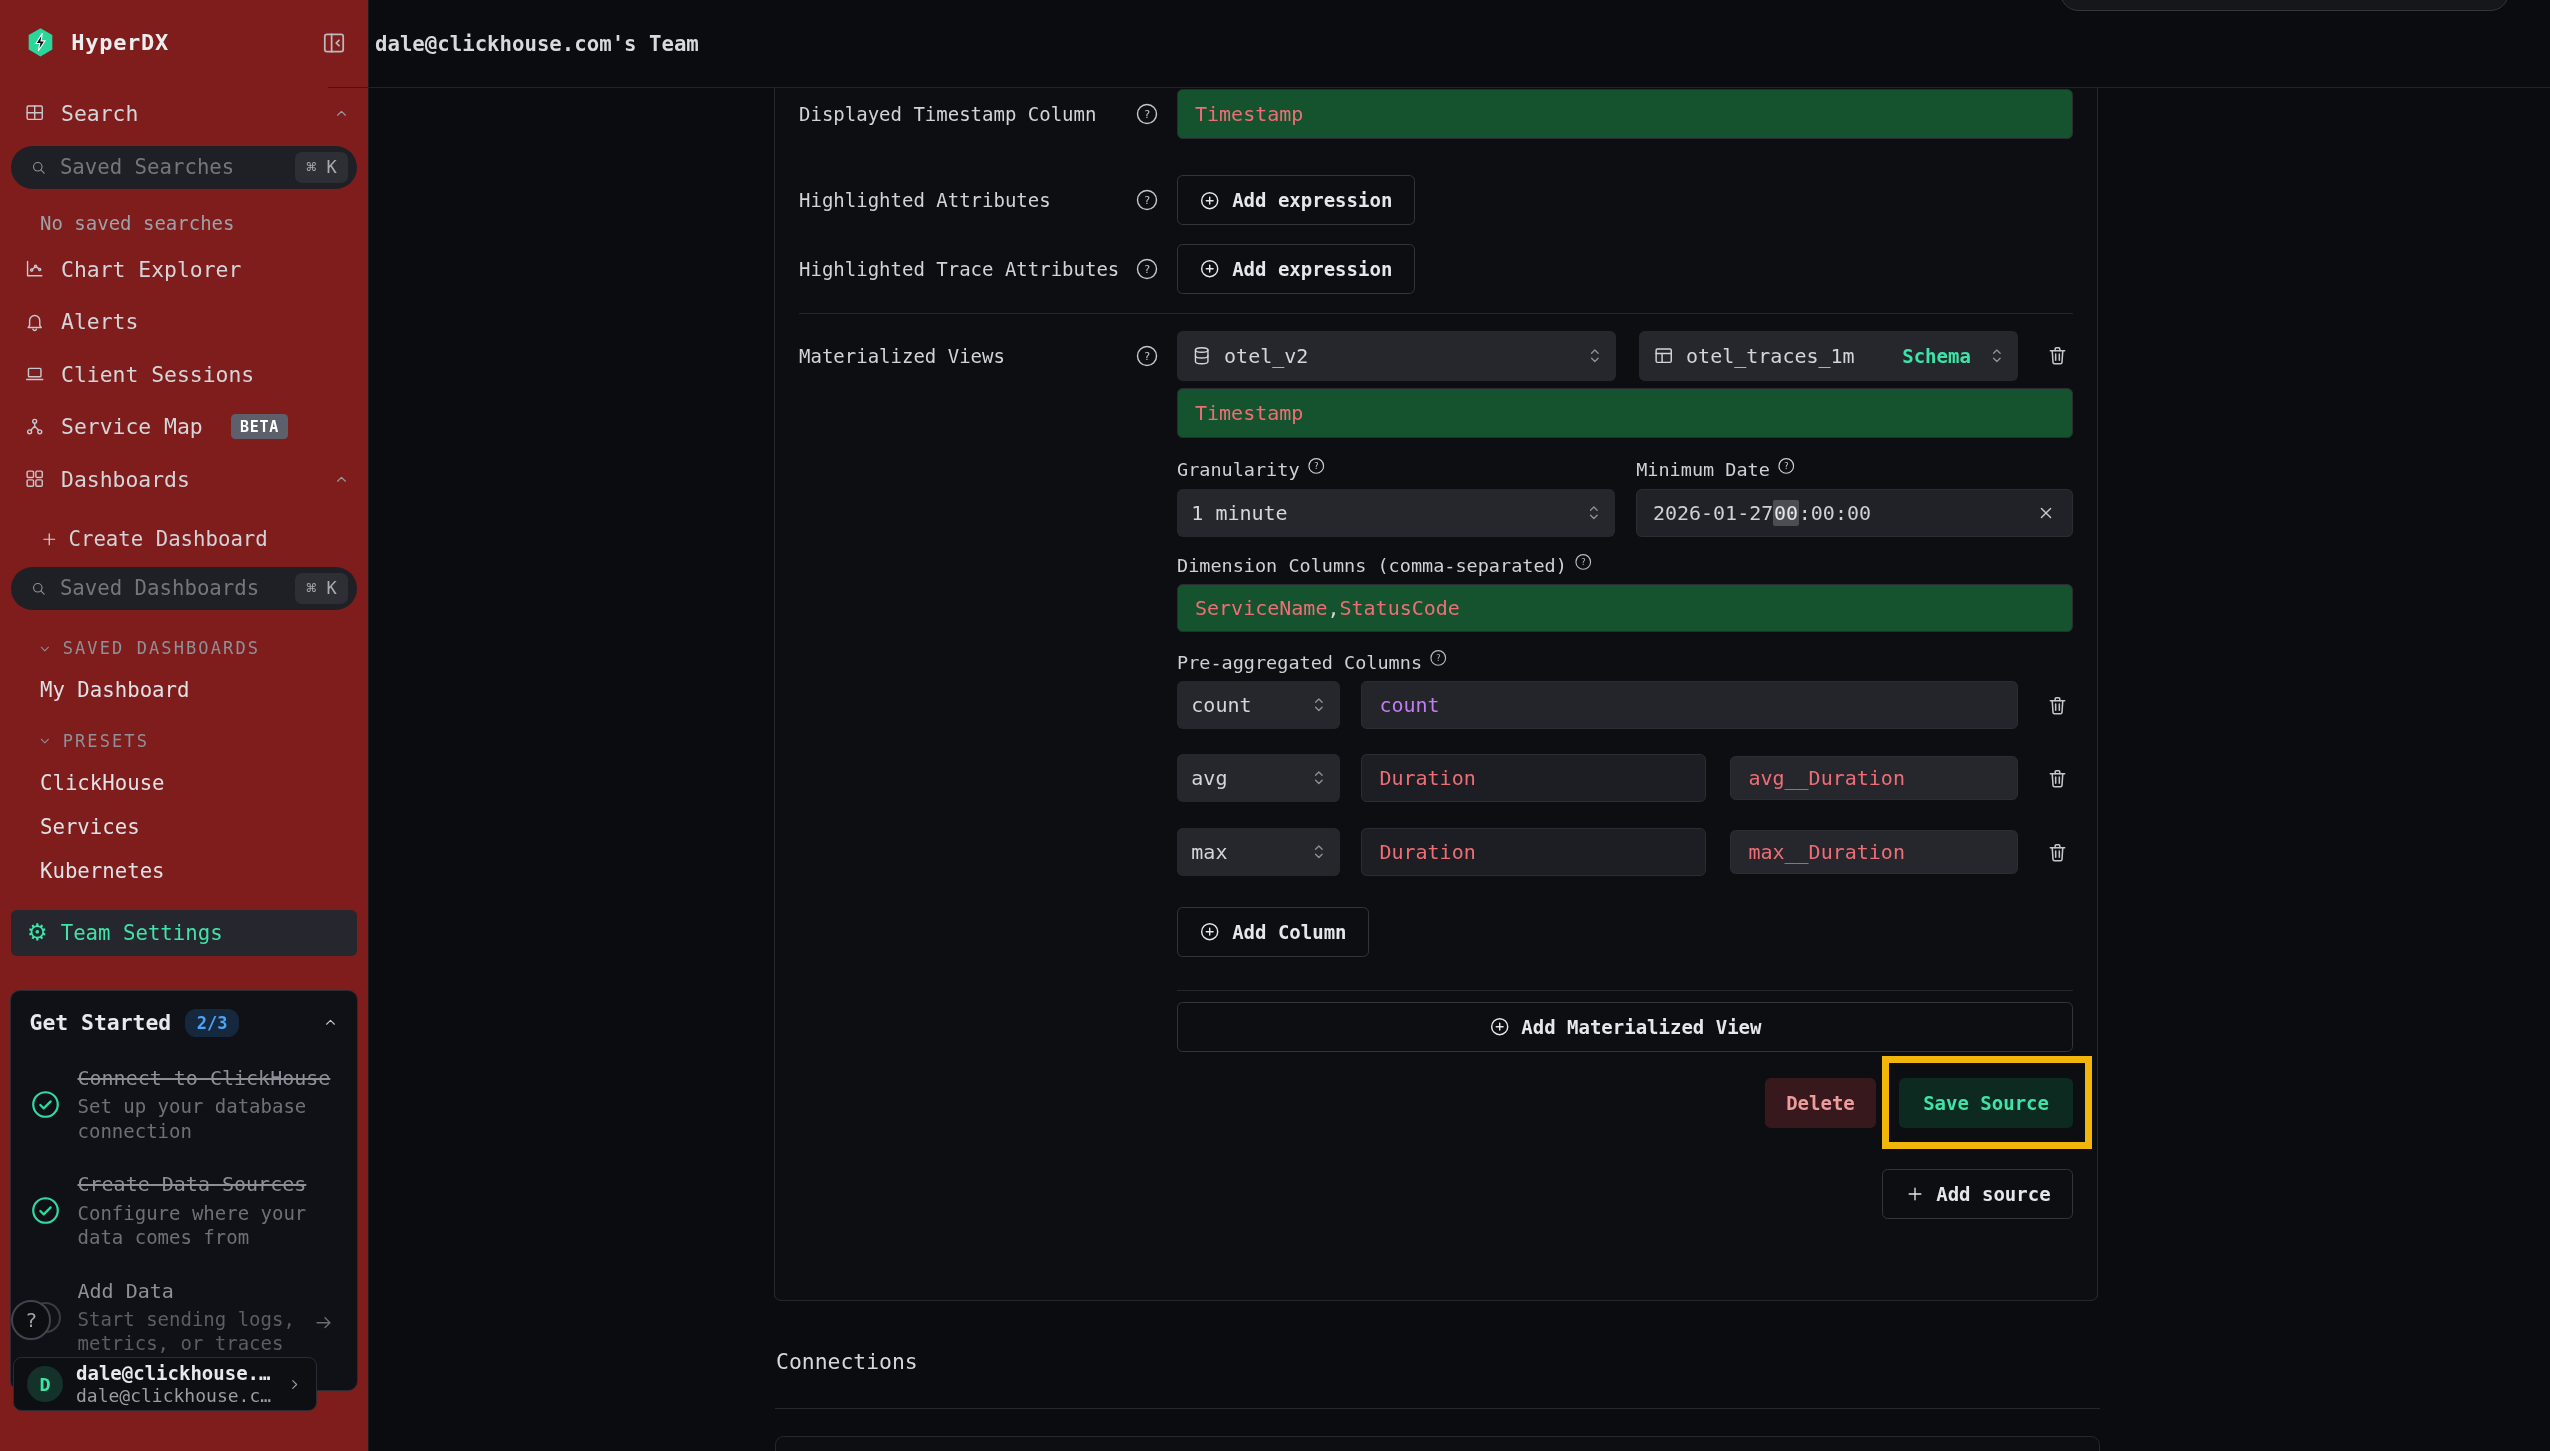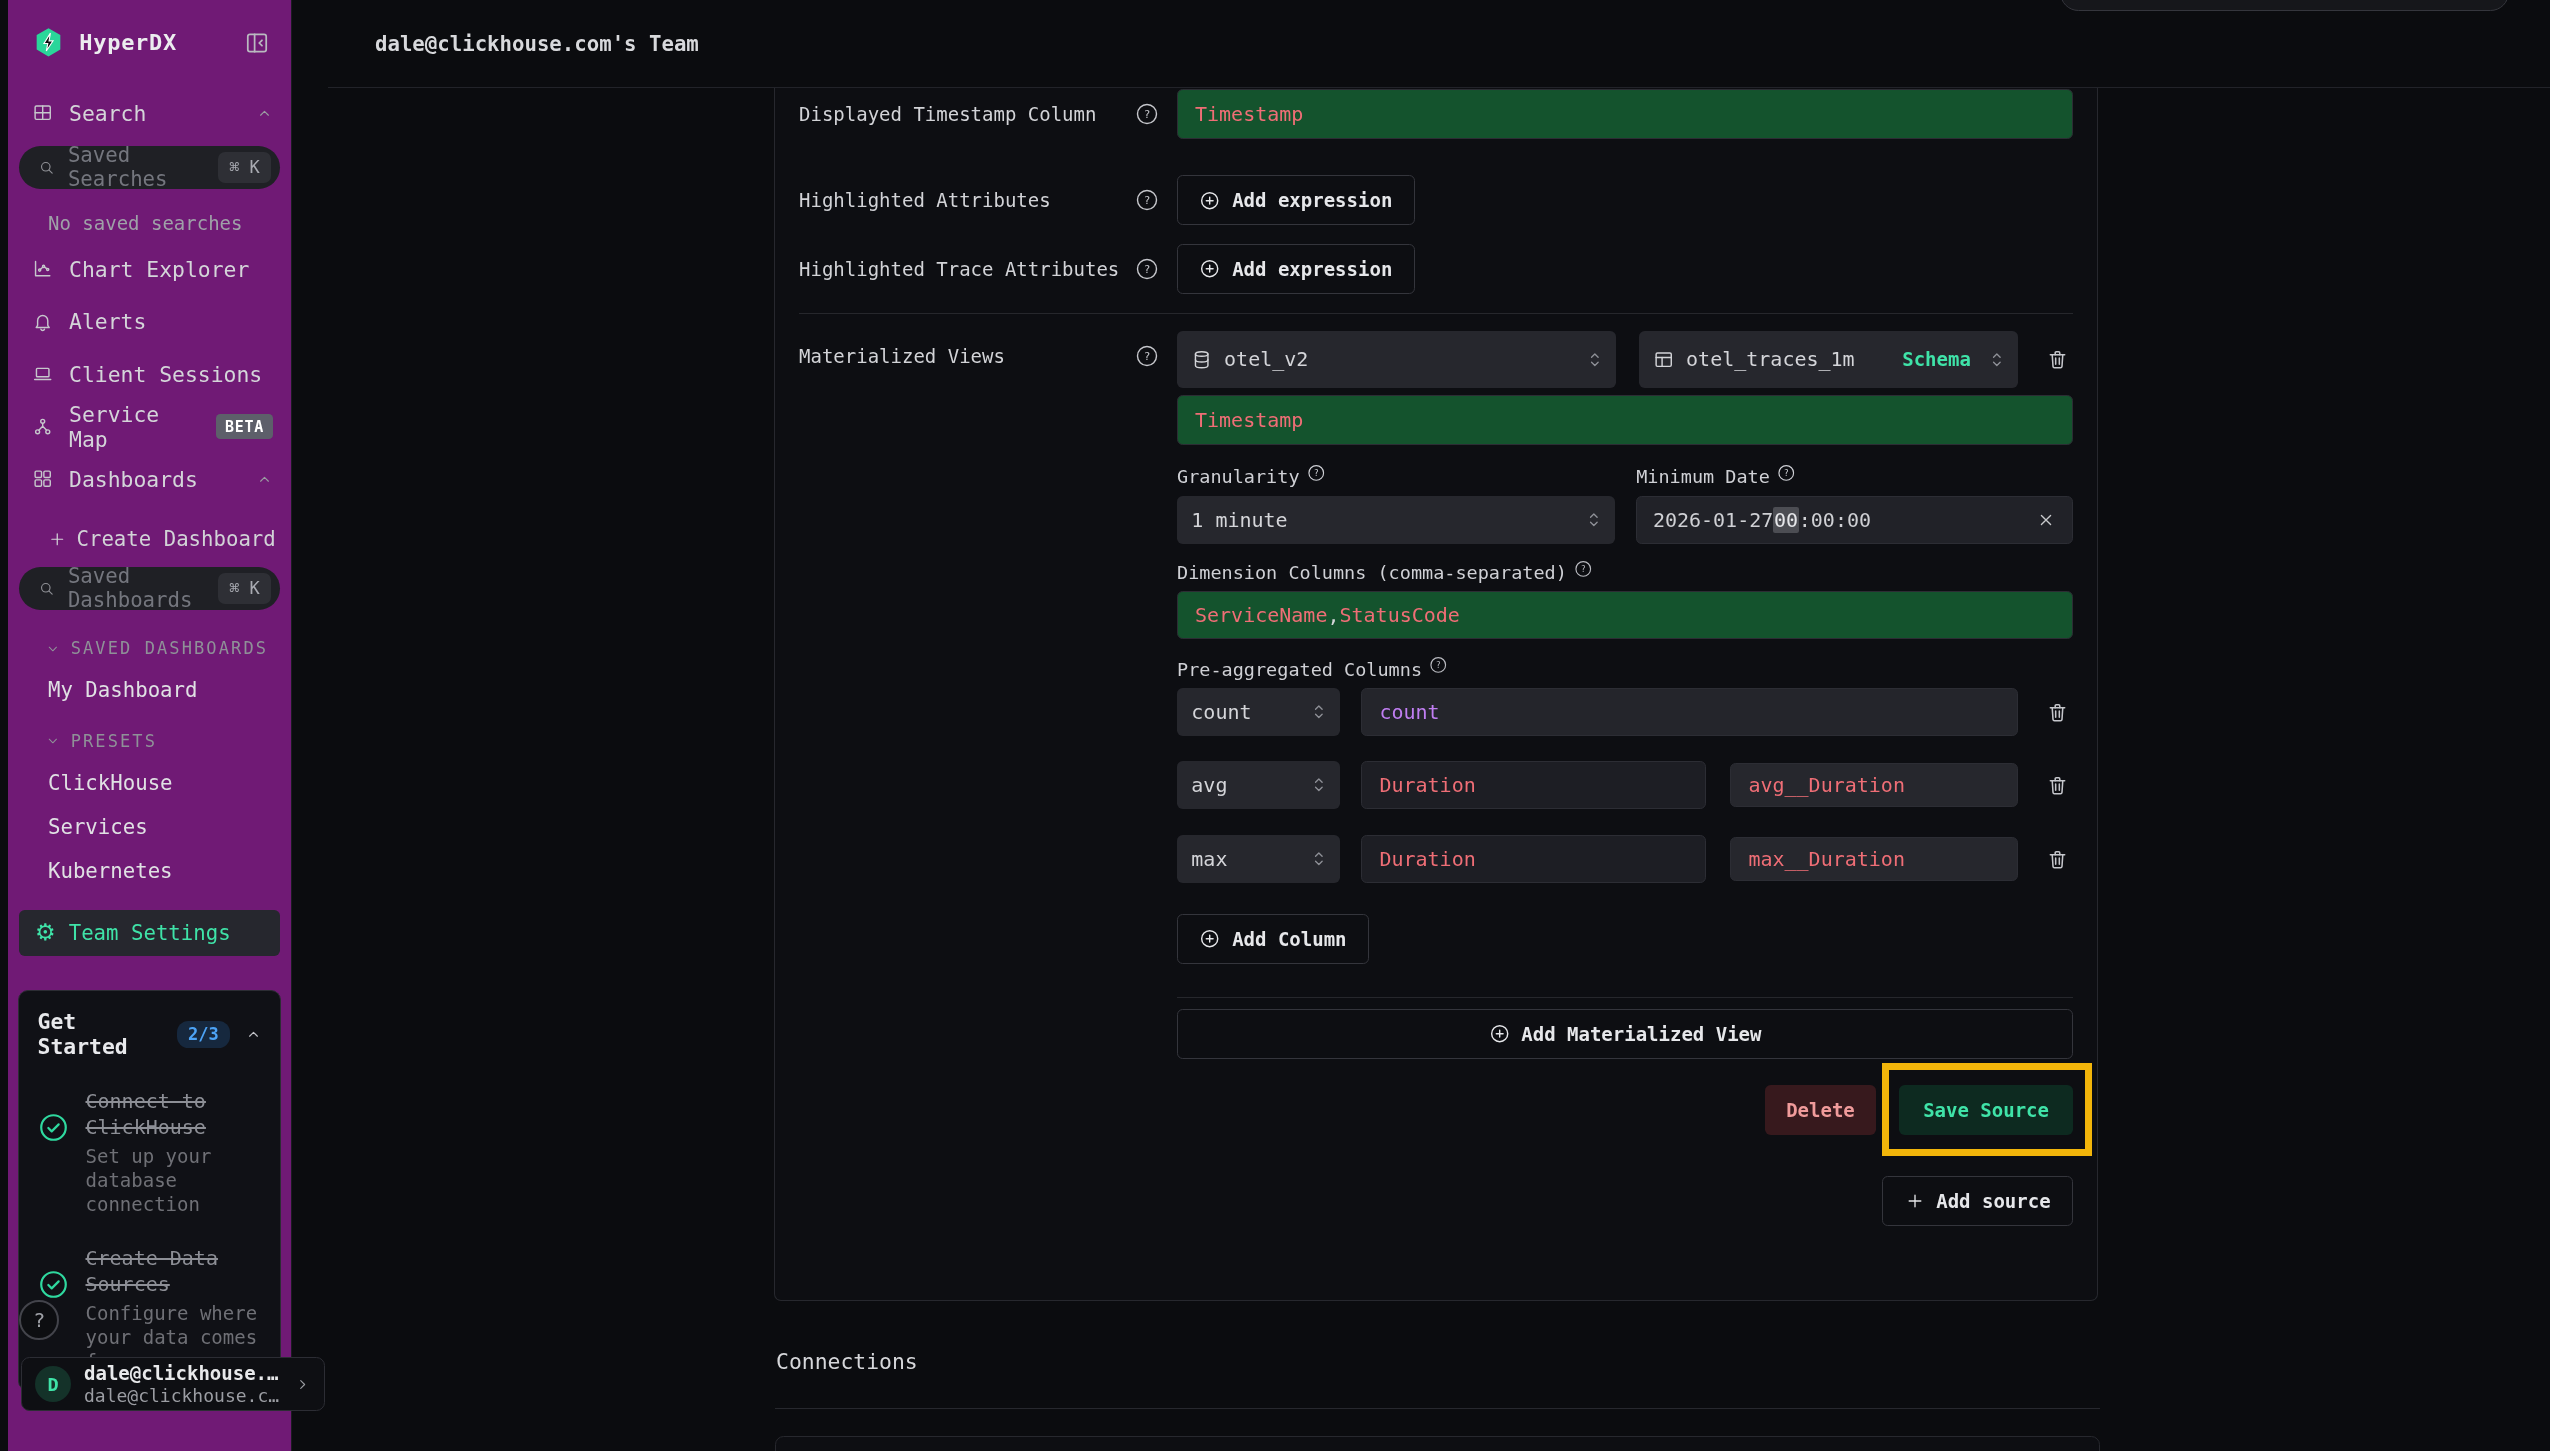--- a/index.html
+++ b/index.html
@@ -13,22 +13,22 @@
   }
   svg { display:block; }
   .ic { width:21.4px; height:21.4px; stroke:currentColor; fill:none; stroke-width:1.6; stroke-linecap:round; stroke-linejoin:round; }
   .ic-sm { width:17px; height:17px; }
   .ic-q { width:24px; height:24px; stroke-width:1.4; }
   .ic-info { width:18.5px; height:18.5px; stroke-width:1.5; transform:translateY(-4.3px); }
   .ic-chev2 { width:15.7px; height:21.4px; stroke-width:1.6; }
 
   
   .sidebar {
-    position:absolute; left:8px; top:0; width:284px; height:1451px;
-    background:#701a75; border-right:0.7px solid #1b1c21;
+    position:absolute; left:0; top:0; width:369px; height:1451px;
+    background:#7f1d1d; border-right:0.7px solid #1b1c21;
   }
   .logo-row { display:flex; align-items:center; gap:14.3px; margin:26px 21.4px 0 24px; }
   .logo-hex { width:33px; height:33px; }
   .logo-text { font-size:22px; font-weight:bold; color:#ecedef; letter-spacing:0.7px; }
   .collapse-btn { margin-left:auto; color:#b9bac0; cursor:pointer; }
   .collapse-btn svg { width:26px; height:26px; }
 
   .nav-row { display:flex; align-items:center; gap:15.7px; margin:0 18.5px 0 24px; height:34px; font-size:21.4px; color:#d4d5d9; cursor:pointer; }
   .nav-row .chev { margin-left:auto; color:#9b9ca2; }
   .nav-row .nav-icn { color:#c6c7cc; }
@@ -146,21 +146,21 @@
   .btn-block { width:100%; justify-content:center; }
 
   .divider { border-top:0.7px solid #26272c; }
   .divider-full { margin-top:19px; }
 
   .mt-row2 { margin-top:36px; }
   .mt-row3 { margin-top:18.5px; }
   .mt-row4 { margin-top:17px; }
 
   .select {
-    height:57px; background:#26272d; border-radius:5.7px; display:flex; align-items:center;
+    height:50px; background:#26272d; border-radius:5.7px; display:flex; align-items:center;
     gap:11.4px; padding:0 13px 0 14.3px; font-size:20px; color:#d4d5d9; cursor:pointer;
   }
   .select .chev2 { margin-left:auto; color:#8f9198; }
   .schema-link { color:#3fe3a8; font-weight:bold; font-size:19px; margin-left:auto; cursor:pointer; }
   .schema-link + .chev2 { margin-left:7.1px; }
 
   .mv-head { display:flex; align-items:center; }
   .sel-db { width:439px; }
   .sel-table { width:379px; margin-left:23px; }
   .trash-btn { margin-left:auto; color:#c6c7cc; cursor:pointer; width:31px; display:flex; justify-content:center; }

